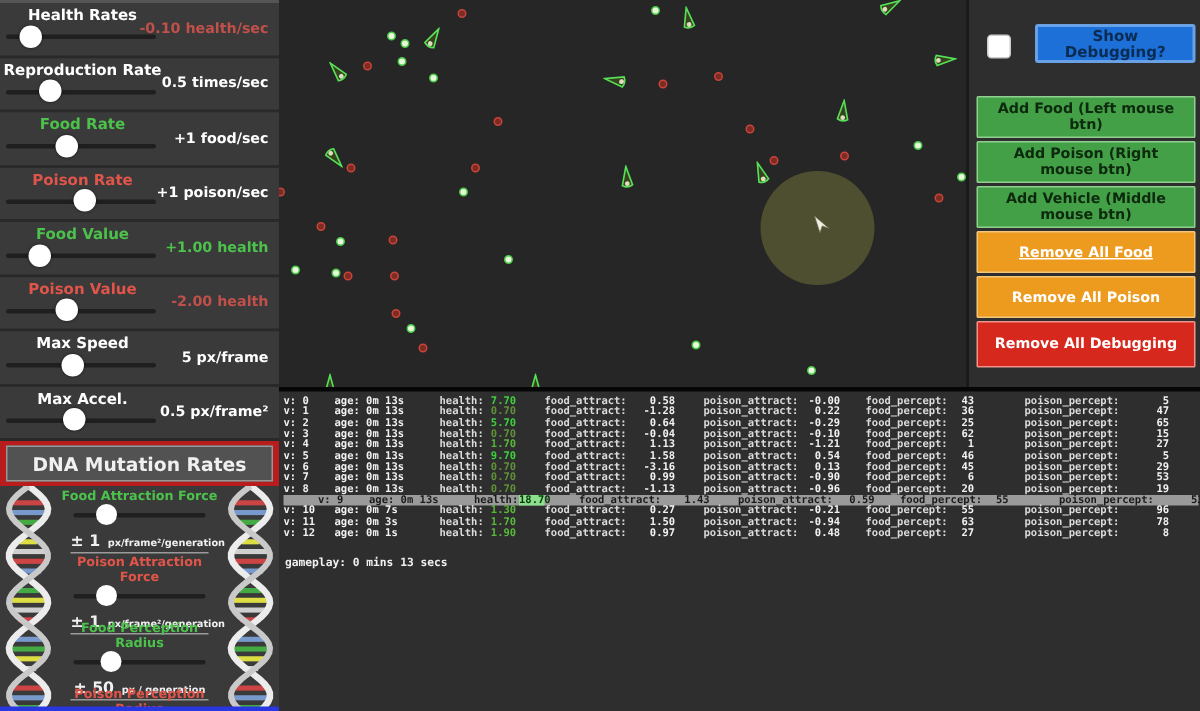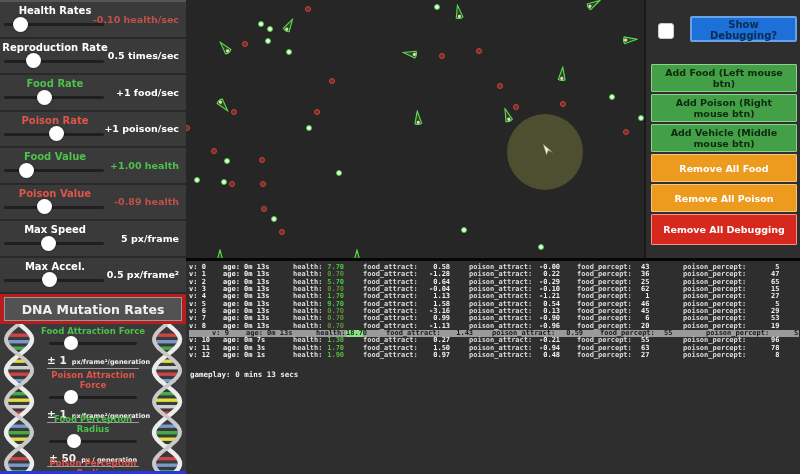--- a/index.html
+++ b/index.html
@@ -109,21 +109,21 @@
           <div class="sl-track">
             <div class="sl-thumb" style="left:15px"></div>
           </div>
           <div class="sl-value" style="color:#4cc24c">+1.00 health</div>
         </div>
         <div class="sl-panel">
           <div class="sl-label" style="color:#e0554a">Poison Value</div>
           <div class="sl-track">
             <div class="sl-thumb" style="left:33px"></div>
           </div>
-          <div class="sl-value" style="color:#c0504a">-0.89 health</div>
+          <div class="sl-value" style="color:#c0504a">-2.00 health</div>
         </div>
         <div class="sl-panel">
           <div class="sl-label" style="color:#ffffff">Max Speed</div>
           <div class="sl-track">
             <div class="sl-thumb" style="left:37px"></div>
           </div>
           <div class="sl-value" style="color:#ffffff">5 px/frame</div>
         </div>
         <div class="sl-panel">
           <div class="sl-label" style="color:#ffffff">Max Accel.</div>
@@ -304,21 +304,21 @@
   </div>
   <div id="bottom-line"></div>
 
   <div id="right-panel">
     <div id="dbg-checkbox"></div>
     <button id="dbg-btn">Show Debugging?</button>
     <div id="action-buttons">
         <button class="act-btn" style="top: 64px; height: 28px; background: rgb(67, 160, 71); border: 1.5px solid rgb(143, 208, 143); color: rgb(13, 41, 14);">Add Food (Left mouse btn)</button>
         <button class="act-btn" style="top: 94px; height: 28px; background: rgb(67, 160, 71); border: 1.5px solid rgb(143, 208, 143); color: rgb(13, 41, 14);">Add Poison (Right mouse btn)</button>
         <button class="act-btn" style="top: 124px; height: 28px; background: rgb(67, 160, 71); border: 1.5px solid rgb(143, 208, 143); color: rgb(13, 41, 14);">Add Vehicle (Middle mouse btn)</button>
-        <button class="act-btn" style="top: 154px; height: 28px; background: rgb(236, 155, 30); border: 1.5px solid rgb(243, 200, 125); color: rgb(255, 255, 255);">Remove All Food</button>
+        <button class="act-btn" style="top: 154px; height: 28px; background: rgb(236, 155, 30); border: 1.5px solid rgb(243, 200, 125); color: rgb(255, 255, 255); text-decoration: underline;">Remove All Food</button>
         <button class="act-btn" style="top: 184px; height: 28px; background: rgb(236, 155, 30); border: 1.5px solid rgb(243, 200, 125); color: rgb(255, 255, 255);">Remove All Poison</button>
         <button class="act-btn" style="top: 214px; height: 31px; background: rgb(215, 40, 29); border: 1.5px solid rgb(239, 147, 139); color: rgb(255, 255, 255);">Remove All Debugging</button>
       </div>
   </div>
 
   <div id="table">
       <div class="trow"><span class="val">v: 0</span><span class="val">age: 0m 13s</span><span class="">health:</span><span class="hval" style="color: rgb(62, 207, 62);"> 7.70</span><span class="">food_attract:</span><span class="val"> 0.58</span><span class="">poison_attract:</span><span class="val">-0.00</span><span class="">food_percept:</span><span class="val">43</span><span class="">poison_percept:</span><span class="val"> 5</span></div>
       <div class="trow"><span class="val">v: 1</span><span class="val">age: 0m 13s</span><span class="">health:</span><span class="hval" style="color: rgb(95, 143, 58);"> 0.70</span><span class="">food_attract:</span><span class="val">-1.28</span><span class="">poison_attract:</span><span class="val"> 0.22</span><span class="">food_percept:</span><span class="val">36</span><span class="">poison_percept:</span><span class="val">47</span></div>
       <div class="trow"><span class="val">v: 2</span><span class="val">age: 0m 13s</span><span class="">health:</span><span class="hval" style="color: rgb(62, 207, 62);"> 5.70</span><span class="">food_attract:</span><span class="val"> 0.64</span><span class="">poison_attract:</span><span class="val">-0.29</span><span class="">food_percept:</span><span class="val">25</span><span class="">poison_percept:</span><span class="val">65</span></div>
       <div class="trow"><span class="val">v: 3</span><span class="val">age: 0m 13s</span><span class="">health:</span><span class="hval" style="color: rgb(95, 143, 58);"> 0.70</span><span class="">food_attract:</span><span class="val">-0.04</span><span class="">poison_attract:</span><span class="val">-0.10</span><span class="">food_percept:</span><span class="val">62</span><span class="">poison_percept:</span><span class="val">15</span></div>

